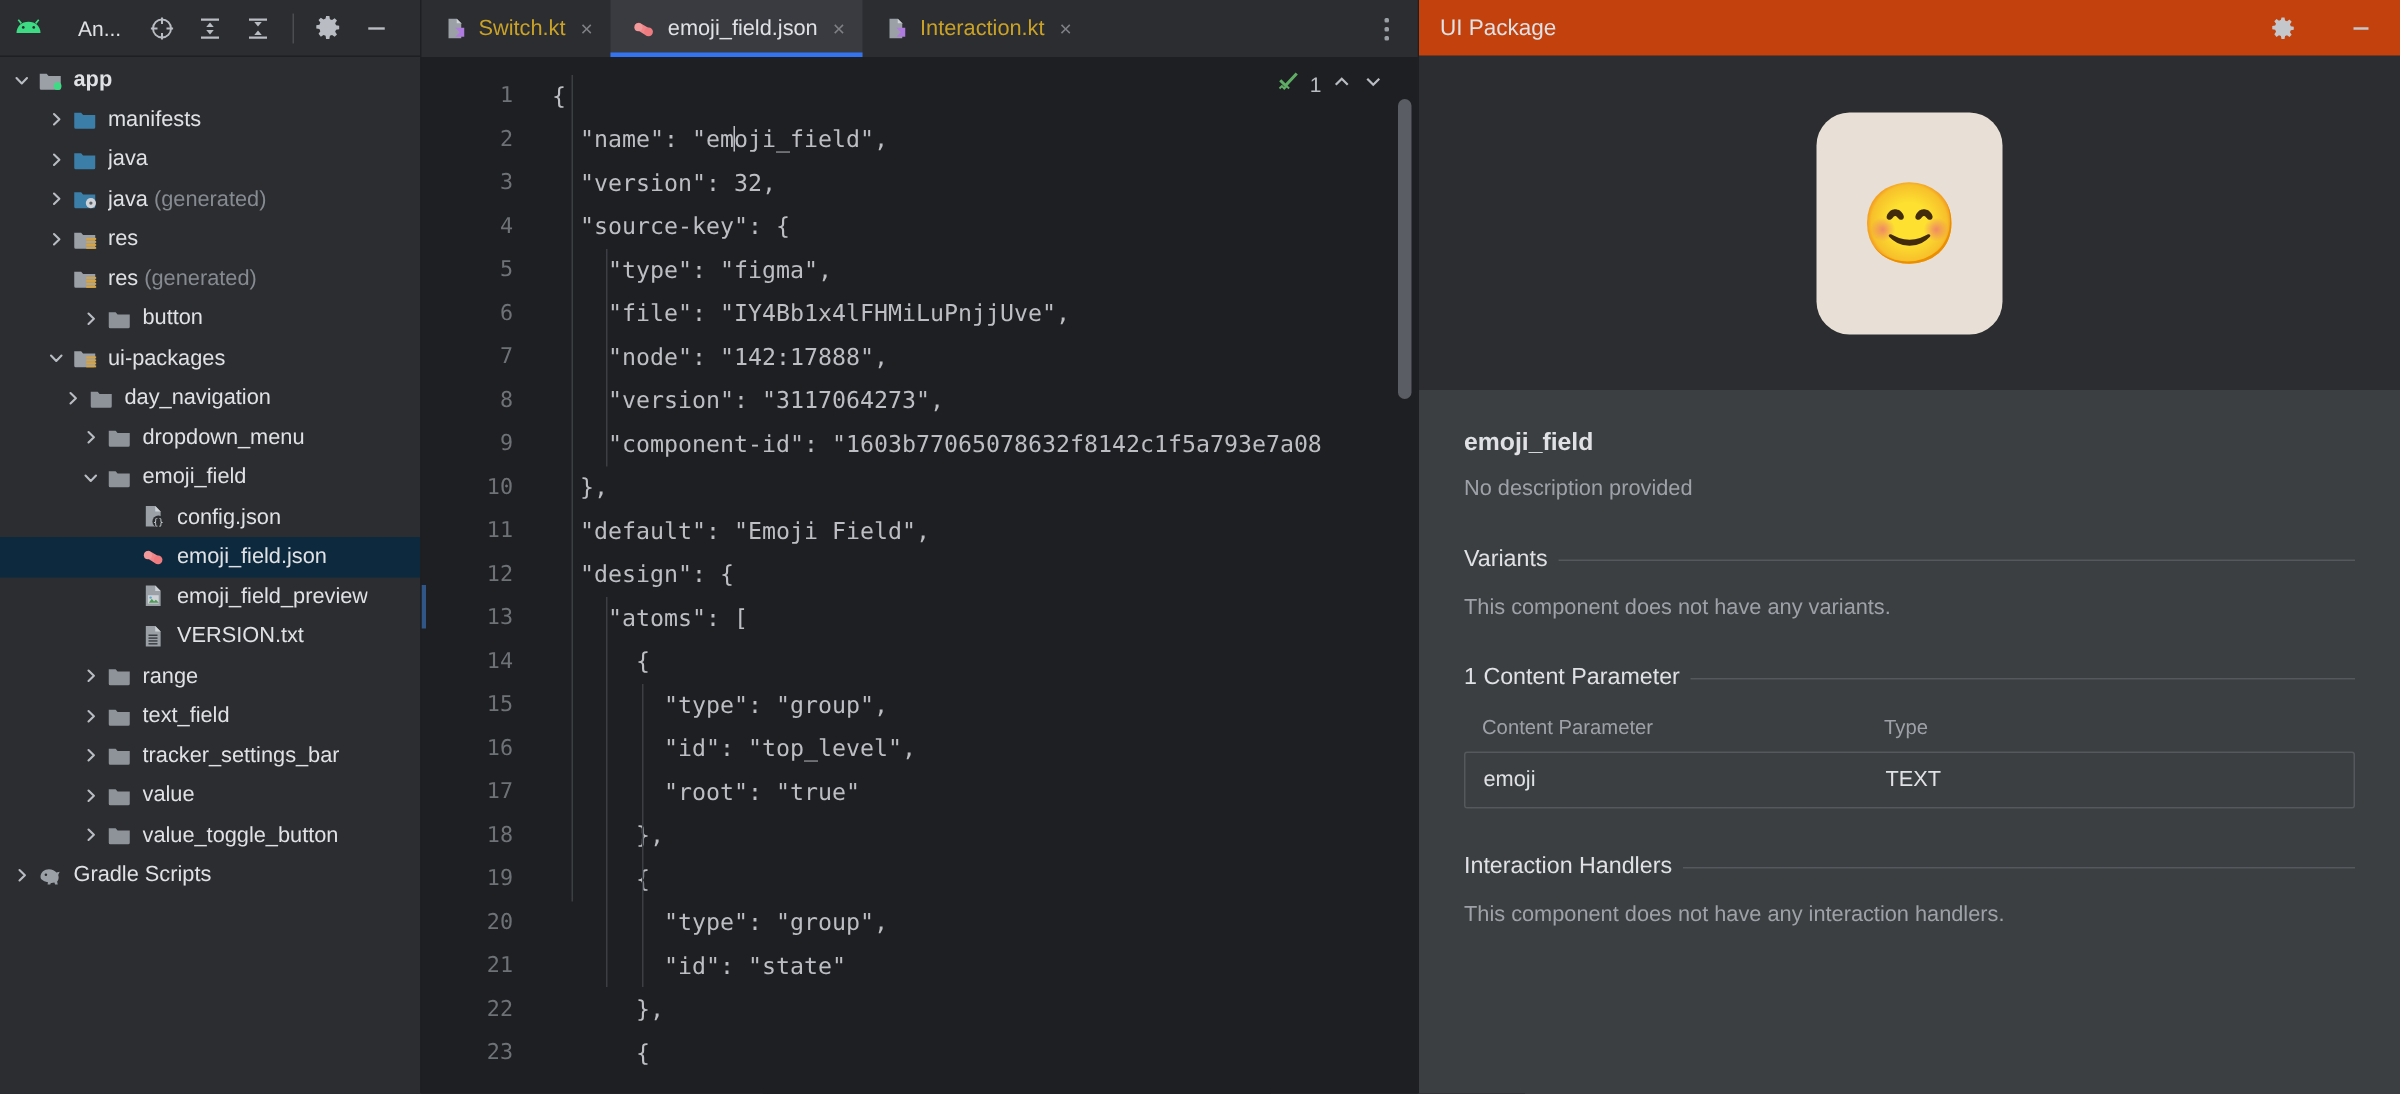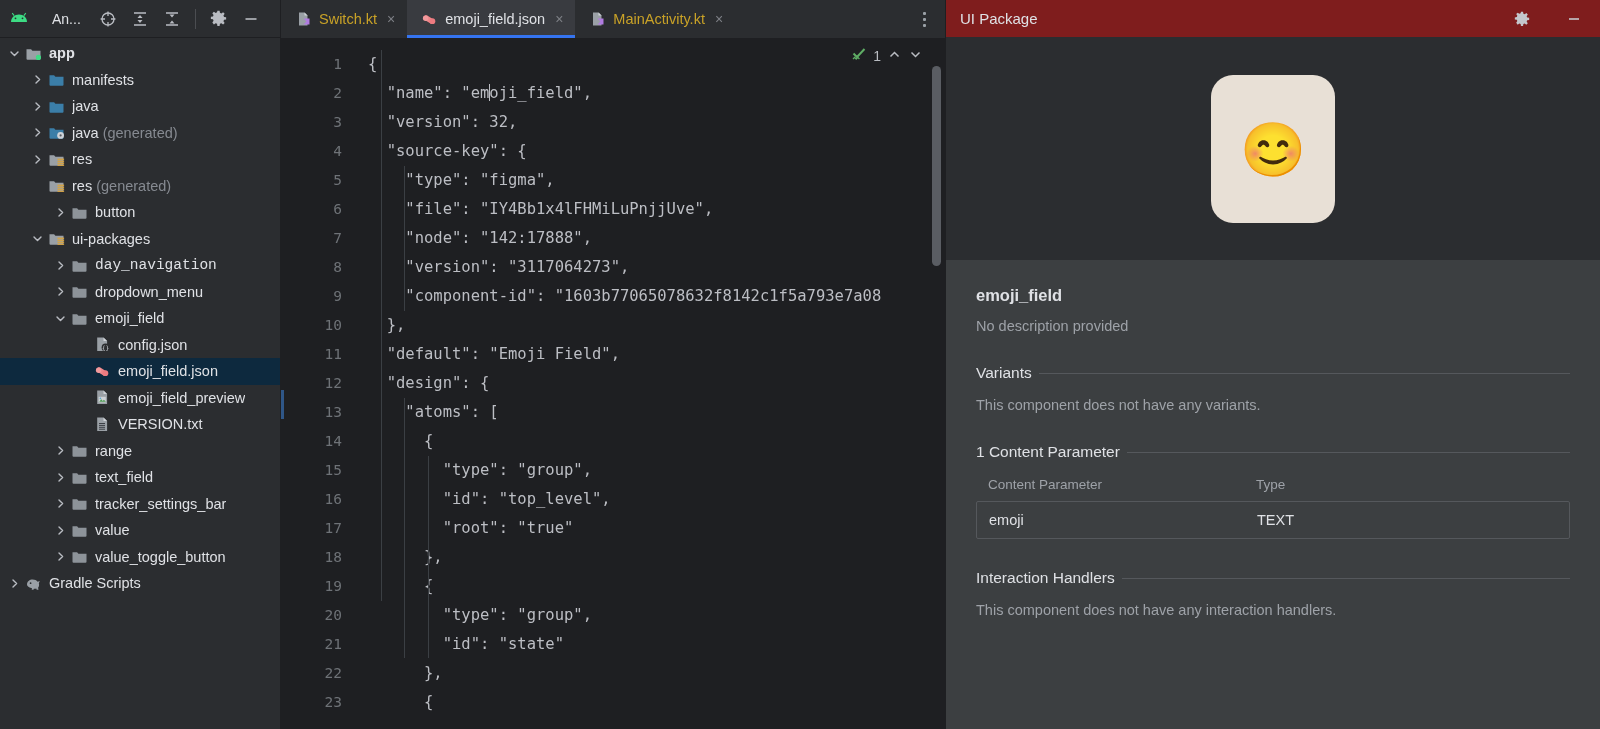--- a/index.html
+++ b/index.html
@@ -140,21 +140,21 @@
   
   .uipkg-panel {
     flex: 1 1 auto; height: 729px;
     background: #3c3f41;
     display: flex; flex-direction: column;
     border-left: 1px solid #1e1f22;
   }
   .uipkg-header {
     height: 38px; flex: 0 0 38px;
     display: flex; align-items: center;
-    background: #7f1d1d;
+    background: #c2410c;
     border-bottom: 1px solid #2b2d30;
     padding: 0 12px 0 14px;
     gap: 24px;
   }
   .uipkg-title { font-size: 15px; color: #dfe1e5; flex: 1 1 auto; }
   .hdr-btn { width: 28px; height: 28px; display: flex; align-items: center; justify-content: center; }
 
   .preview-area {
     height: 222px; flex: 0 0 222px;
     background: #2b2d30;
@@ -352,21 +352,21 @@
             <svg width="17" height="17" viewBox="0 0 17 17">
               <path d="M1.5 4.2h4.6l1.3 1.5h8.1v8.1a1 1 0 01-1 1H2.5a1 1 0 01-1-1z" fill="#9aa0a6"></path>
               <rect x="9.5" y="7.6" width="6.6" height="1.3" fill="#d8a341"></rect>
               <rect x="9.5" y="9.6" width="6.6" height="1.3" fill="#d8a341"></rect>
               <rect x="9.5" y="11.6" width="6.6" height="1.3" fill="#d8a341"></rect>
               <rect x="9.5" y="13.6" width="6.6" height="1.3" fill="#d8a341"></rect>
             </svg>
           </span>
           <span class="lbl">ui-packages</span>
         </div>
-        <div class="node" style="padding-left: 54px; font-family: Liberation Mono, monospace;">
+        <div class="node" style="padding-left: 42px;">
           <span class="arrow">
             <svg width="13" height="13" viewBox="0 0 13 13">
               <path d="M5 3 L8.6 6.5 L5 10" stroke="#b9bcc2" stroke-width="1.4" fill="none" stroke-linecap="round" stroke-linejoin="round"></path>
             </svg>
           </span>
           <span class="ico">
             <svg width="17" height="17" viewBox="0 0 17 17">
               <path d="M1.5 4.2h4.6l1.3 1.5h8.1v8.1a1 1 0 01-1 1H2.5a1 1 0 01-1-1z" fill="#8d9399"></path>
             </svg>
           </span>
@@ -555,21 +555,21 @@
           <span class="tab-close">×</span>
         </div>
         <div class="tab">
           <span class="ico" style="margin-right: 0px;">
             <svg width="16" height="16" viewBox="0 0 16 16">
               <path d="M3 1.5h5.5L11.5 4.5v10H3z" fill="#9aa0a6"></path>
               <path d="M8.5 1.5l3 3h-3z" fill="#cfd3d8"></path>
               <path d="M7.5 7.5h6v6h-6l3-3z" fill="#b07be0"></path>
             </svg>
           </span>
-          <span class="kt-name">MainActivity.kt</span>
+          <span class="kt-name">Interaction.kt</span>
           <span class="tab-close">×</span>
         </div>
         <div class="tabs-overflow">
         <span class="dot3">
             <i></i>
             <i></i>
             <i></i>
           </span>
       </div>
     </div>

